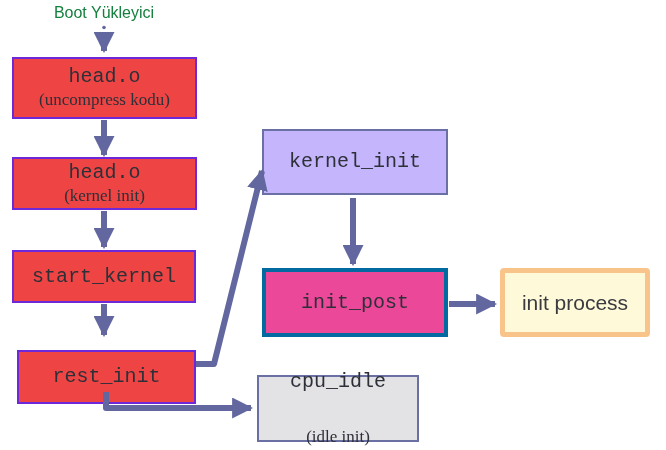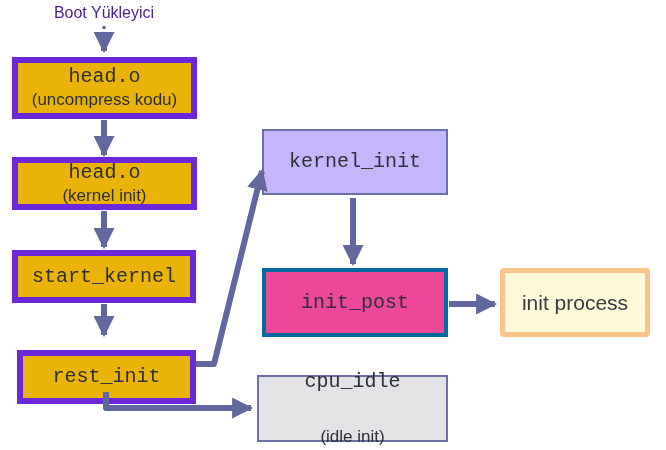--- a/index.html
+++ b/index.html
@@ -10,46 +10,46 @@
   .node{
     position:absolute;box-sizing:border-box;z-index:2;
     display:flex;flex-direction:column;align-items:center;justify-content:center;
     text-align:center;
   }
   .node .main{
     font-family:"Liberation Mono","DejaVu Sans Mono",monospace;
     font-size:20px;color:#2e3038;letter-spacing:0;line-height:1.1;white-space:nowrap;
   }
   .node .sub{
-    font-family:Liberation Sans, sans-serif;
+    font-family:Liberation Serif, serif;
     font-size:17px;color:#2e3038;line-height:1.15;margin-top:2px;white-space:nowrap;
   }
-  .teal{background:#eab308;border:6px solid #6d28d9;text-align:center;}
+  .teal{background:#ef4444;border:2px solid #6d28d9;text-align:center;}
   .yellow{background:#c4b5fd;border:2px solid #6a70a4;}
   .blue{background:#ec4899;border:4px solid #0369a1;}
   .gray{background:#e3e3e6;border:2px solid #6a70a4;}
   .process{
     background:#fdf9d9;border:5px solid #f8c489;border-radius:4px;
   }
   .process .main-sans{
     font-family:"Liberation Sans",sans-serif;font-size:21px;color:#3a3a40;white-space:nowrap;text-align:center;
   }
   #boot-label{
     position:absolute;left:29px;top:4px;width:150px;text-align:center;z-index:2;
-    font-family:"Liberation Sans",sans-serif;font-size:16px;color:#4c1d95;white-space:nowrap;
+    font-family:"Liberation Sans",sans-serif;font-size:16px;color:#15803d;white-space:nowrap;
   }
   
   #n-head-uncompress{left:12px;top:57px;width:185px;height:62px;}
   #n-head-kernel{left:12px;top:157px;width:185px;height:53px;}
   #n-start-kernel{left:12px;top:250px;width:184px;height:53px;}
   #n-rest-init{left:17px;top:338px;width:179px;height:54px;margin-top:12px;}
   #n-kernel-init{left:262px;top:129px;width:186px;height:66px;}
   #n-init-post{left:262px;top:268px;width:186px;height:69px;}
   #n-init-process{left:500px;top:268px;width:150px;height:69px;}
-  #n-cpu-idle{left:257px;top:375px;width:191px;height:67px;gap:32px;}
+  #n-cpu-idle{left:257px;top:375px;width:162px;height:67px;gap:32px;}
   #edge-layer{position:absolute;left:0;top:0;z-index:3;pointer-events:none;}
 </style>
 </head>
 <body>
 
 <div class="canvas">
 
   <div id="boot-label">Boot Yükleyici</div>
 
   <div class="node teal" id="n-head-uncompress">

